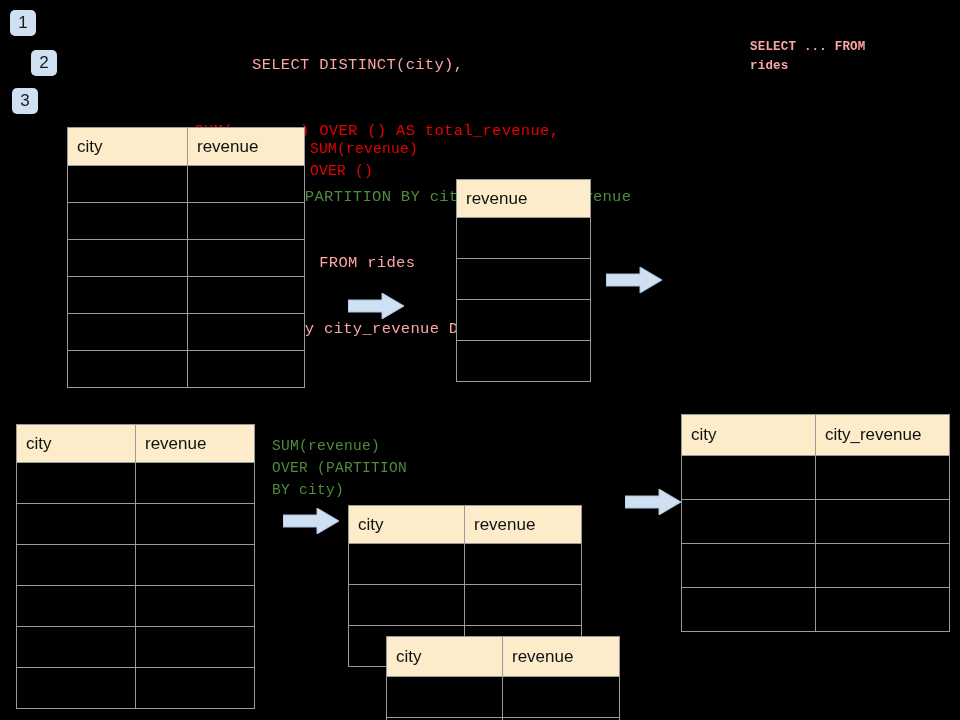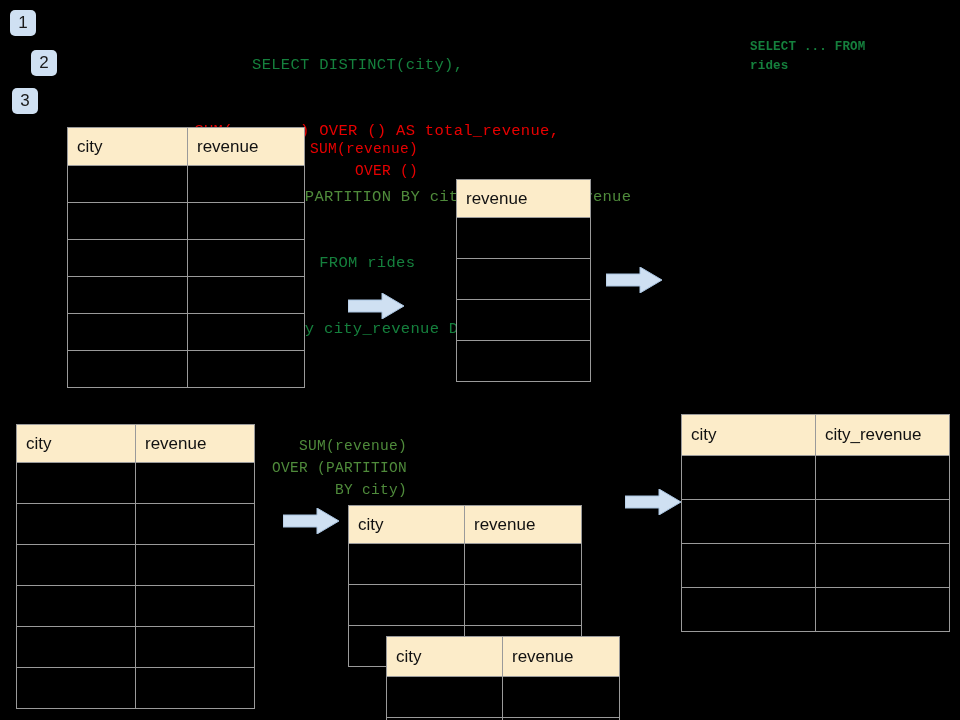--- a/index.html
+++ b/index.html
@@ -33,33 +33,32 @@
   
   .sql {
     position: absolute;
     font-family: "Liberation Mono", monospace;
     font-size: 15.5px;
     line-height: 22px;
     white-space: pre;
     letter-spacing: 0.3px;
   }
   .sql-line { white-space: pre; }
-  .c-purple { color: #15803d; }
+  .c-purple { color: #fca5a5; }
   .c-red    { color: #e80000; }
   .c-green  { color: #4f8b3b; }
 
   
   .anno {
     position: absolute;
     font-family: "Liberation Mono", monospace;
     font-size: 14.5px;
     line-height: 22px;
     white-space: pre;
     letter-spacing: 0.3px;
-    text-align: right;
   }
   .anno-small {
     position: absolute;
     font-family: "Liberation Mono", monospace;
     font-size: 12.5px;
     line-height: 19px;
     white-space: pre;
     font-weight: bold;
     letter-spacing: 0.2px;
   }

